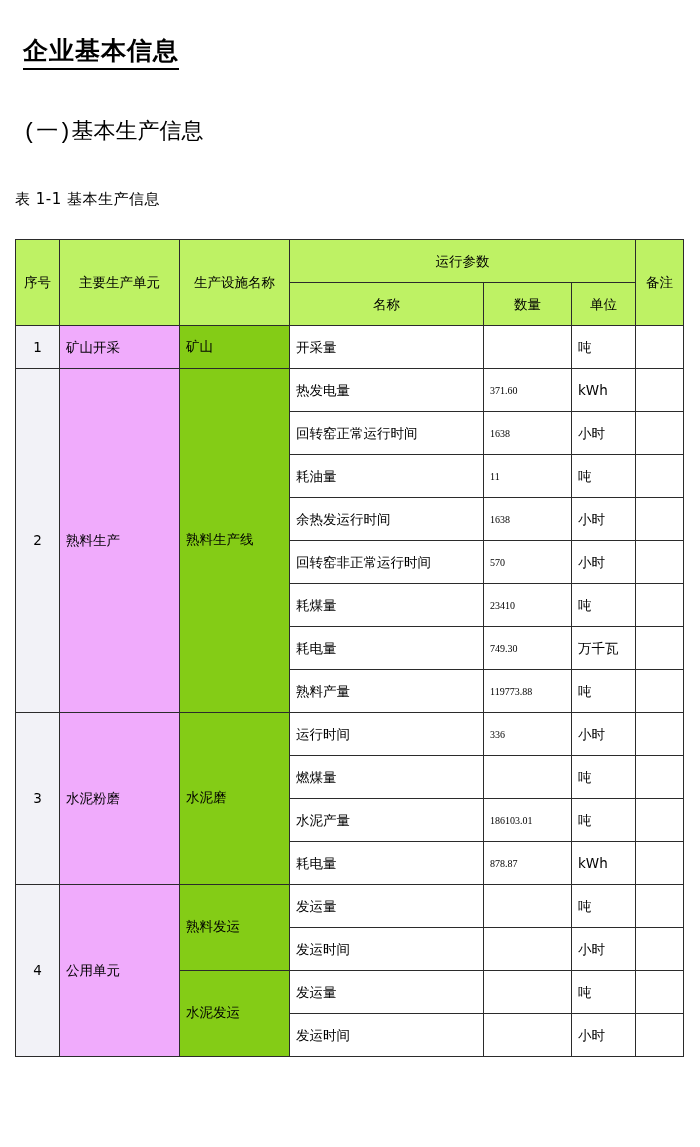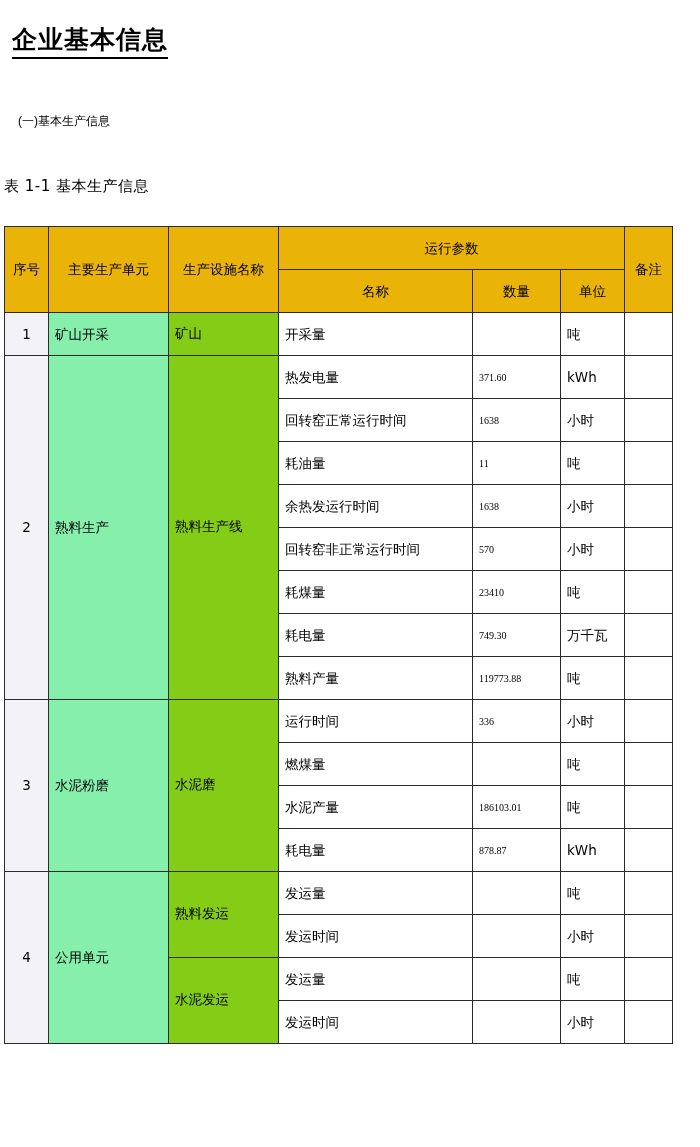--- a/index.html
+++ b/index.html
@@ -11,43 +11,43 @@
     width: 700px;
     min-height: 1147px;
     font-family: "Liberation Serif", "DejaVu Serif", serif;
     color: #000000;
     position: relative;
   }
   .page {
     width: 644px;
     min-height: 1147px;
     box-sizing: border-box;
-    padding: 4px;
+    padding: 15px;
     position: relative;
   }
   .doc-title {
     font-family: "DejaVu Sans", "Liberation Sans", sans-serif;
     font-size: 25px;
     font-weight: bold;
     letter-spacing: 1px;
     margin: 0;
     padding: 10px 0 0 8px;
     line-height: 1.3;
     border-bottom: 2px solid #000;
     display: inline-block;
     margin-left: 8px;
     padding-left: 0;
   }
   .title-wrap {
     padding-top: 10px;
   }
   .section-heading {
-    font-family: Liberation Sans, sans-serif;
-    font-size: 12px;
-    margin: 6px;
+    font-family: Liberation Mono, monospace;
+    font-size: 22px;
+    margin: 0;
     padding: 48px 0 0 8px;
     font-weight: normal;
     line-height: 1.4;
   }
   .table-caption {
     font-family: "DejaVu Sans", "Liberation Sans", sans-serif;
     font-size: 15px;
     text-align: left;
     padding: 42px 0 0 0;
     letter-spacing: 0.5px;
@@ -62,32 +62,32 @@
   table.main-table th,
   table.main-table td {
     border: 1px solid #2b2b2b;
     padding: 0 6px;
     height: 42px;
     vertical-align: middle;
     font-weight: normal;
     line-height: 1.3;
   }
   table.main-table th {
-    background: #eab308;
+    background: #bef264;
     text-align: center;
     font-family: "DejaVu Sans", "Liberation Sans", sans-serif;
     font-size: 13.5px;
   }
   td.c-idx {
     text-align: center;
     background: #f2f2f7;
     font-family: "DejaVu Sans", "Liberation Sans", sans-serif;
   }
   td.c-unitname {
-    background: #86efac;
+    background: #f0abfc;
     font-family: "DejaVu Sans", "Liberation Sans", sans-serif;
     padding-left: 8px;
   }
   td.c-facility {
     background: #84cc16;
     font-family: Liberation Mono, monospace;
     padding-left: 8px;
   }
   td.c-param {
     font-family: "DejaVu Sans", "Liberation Sans", sans-serif;

